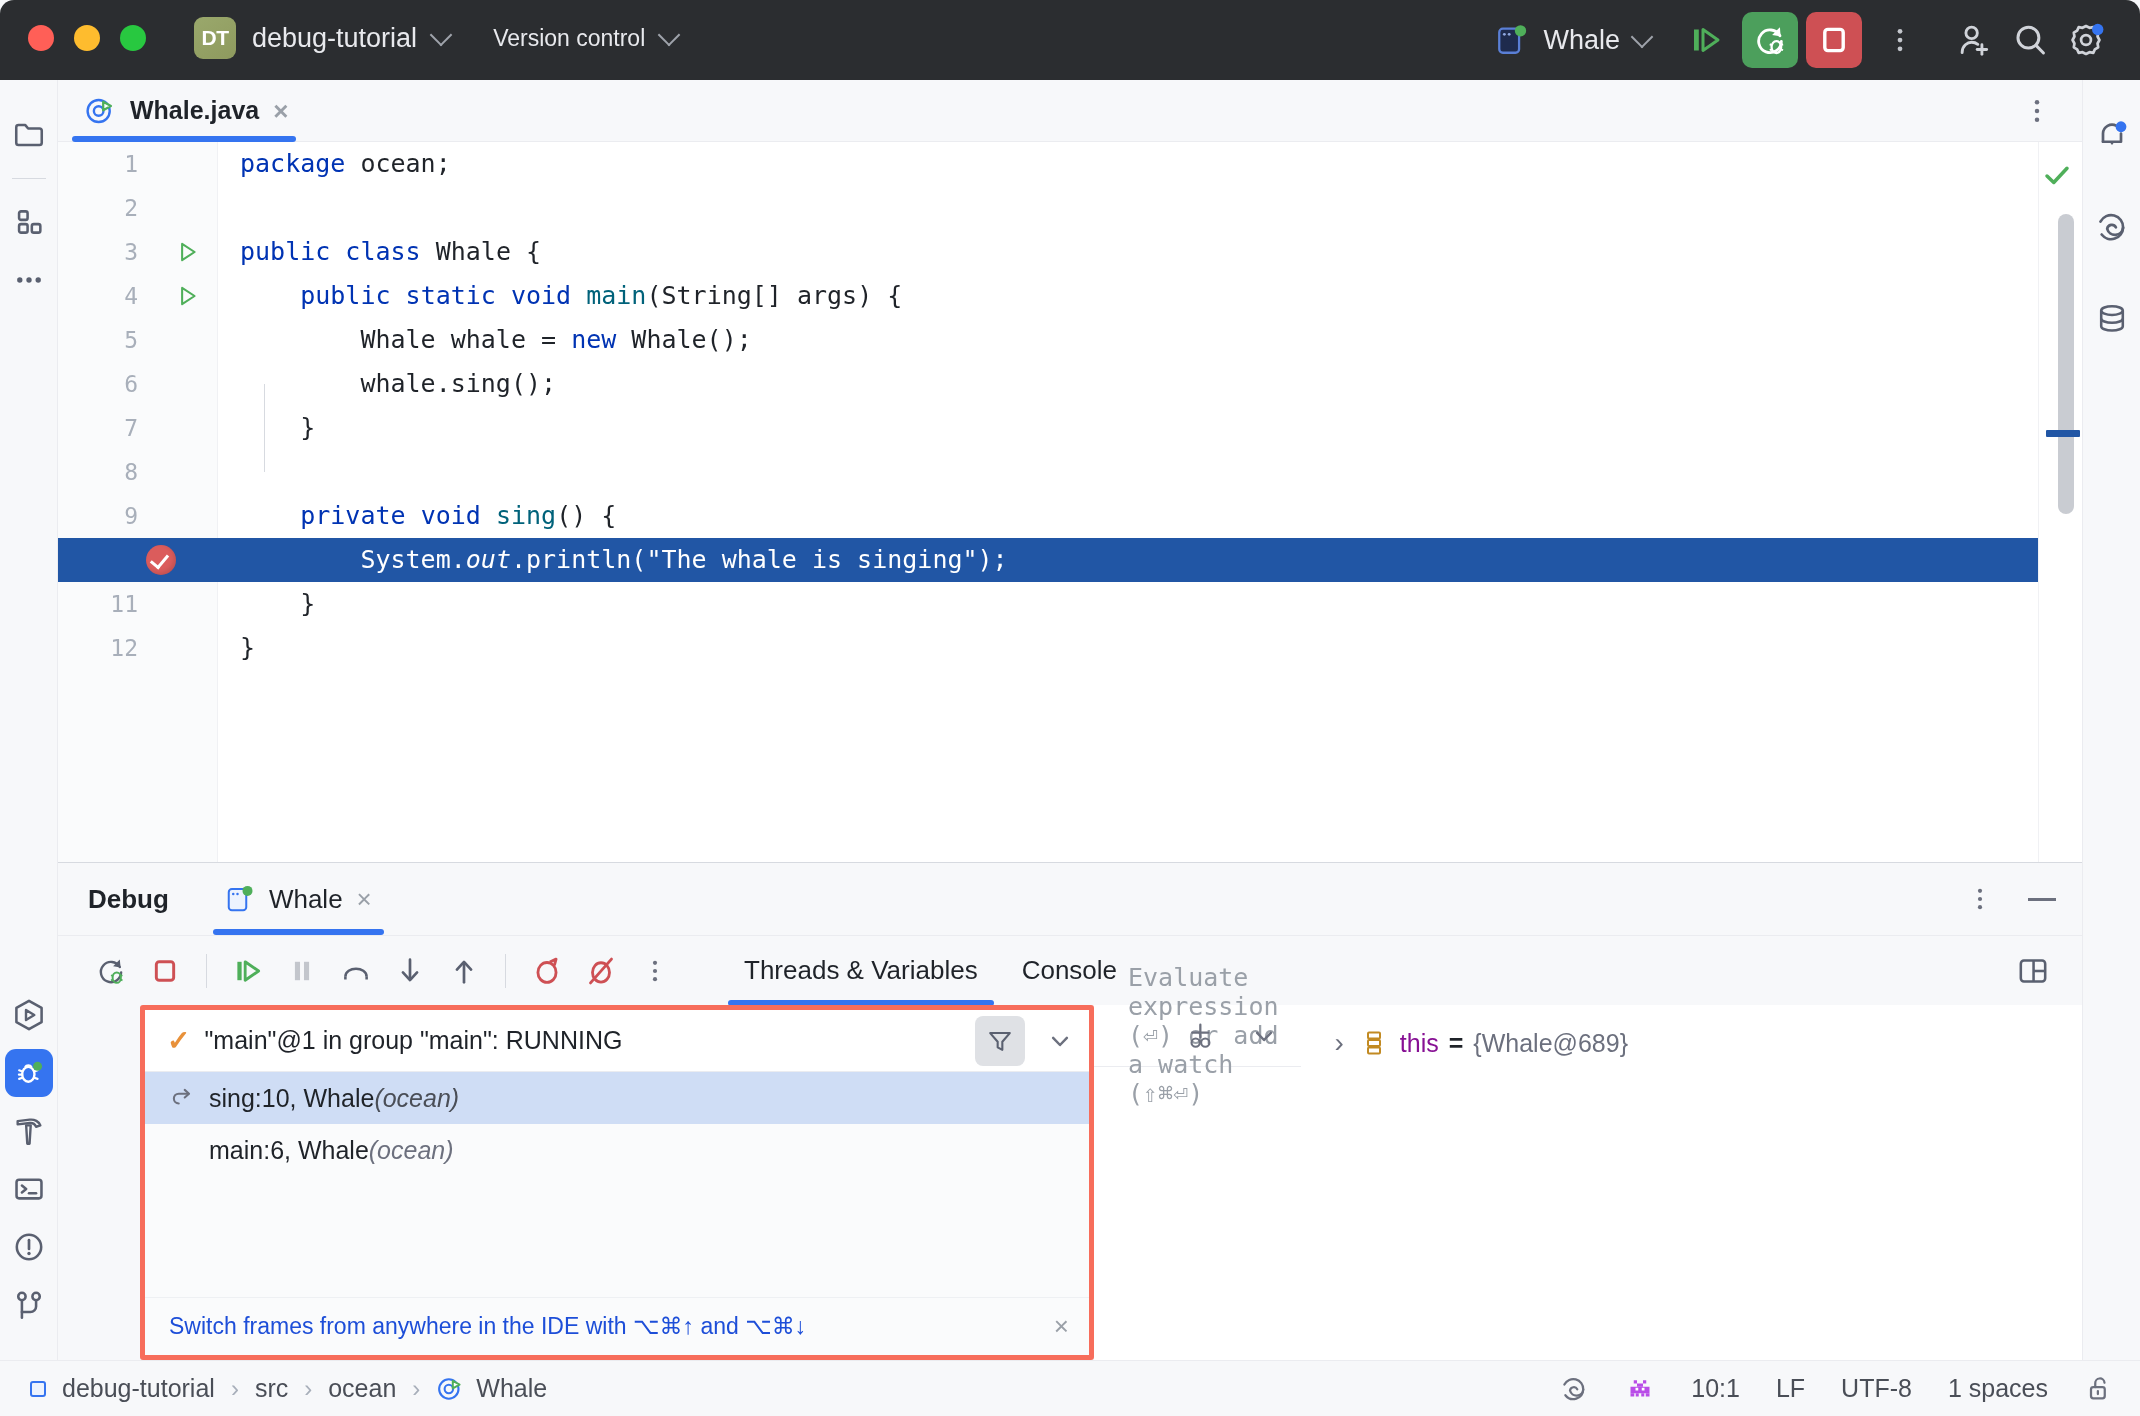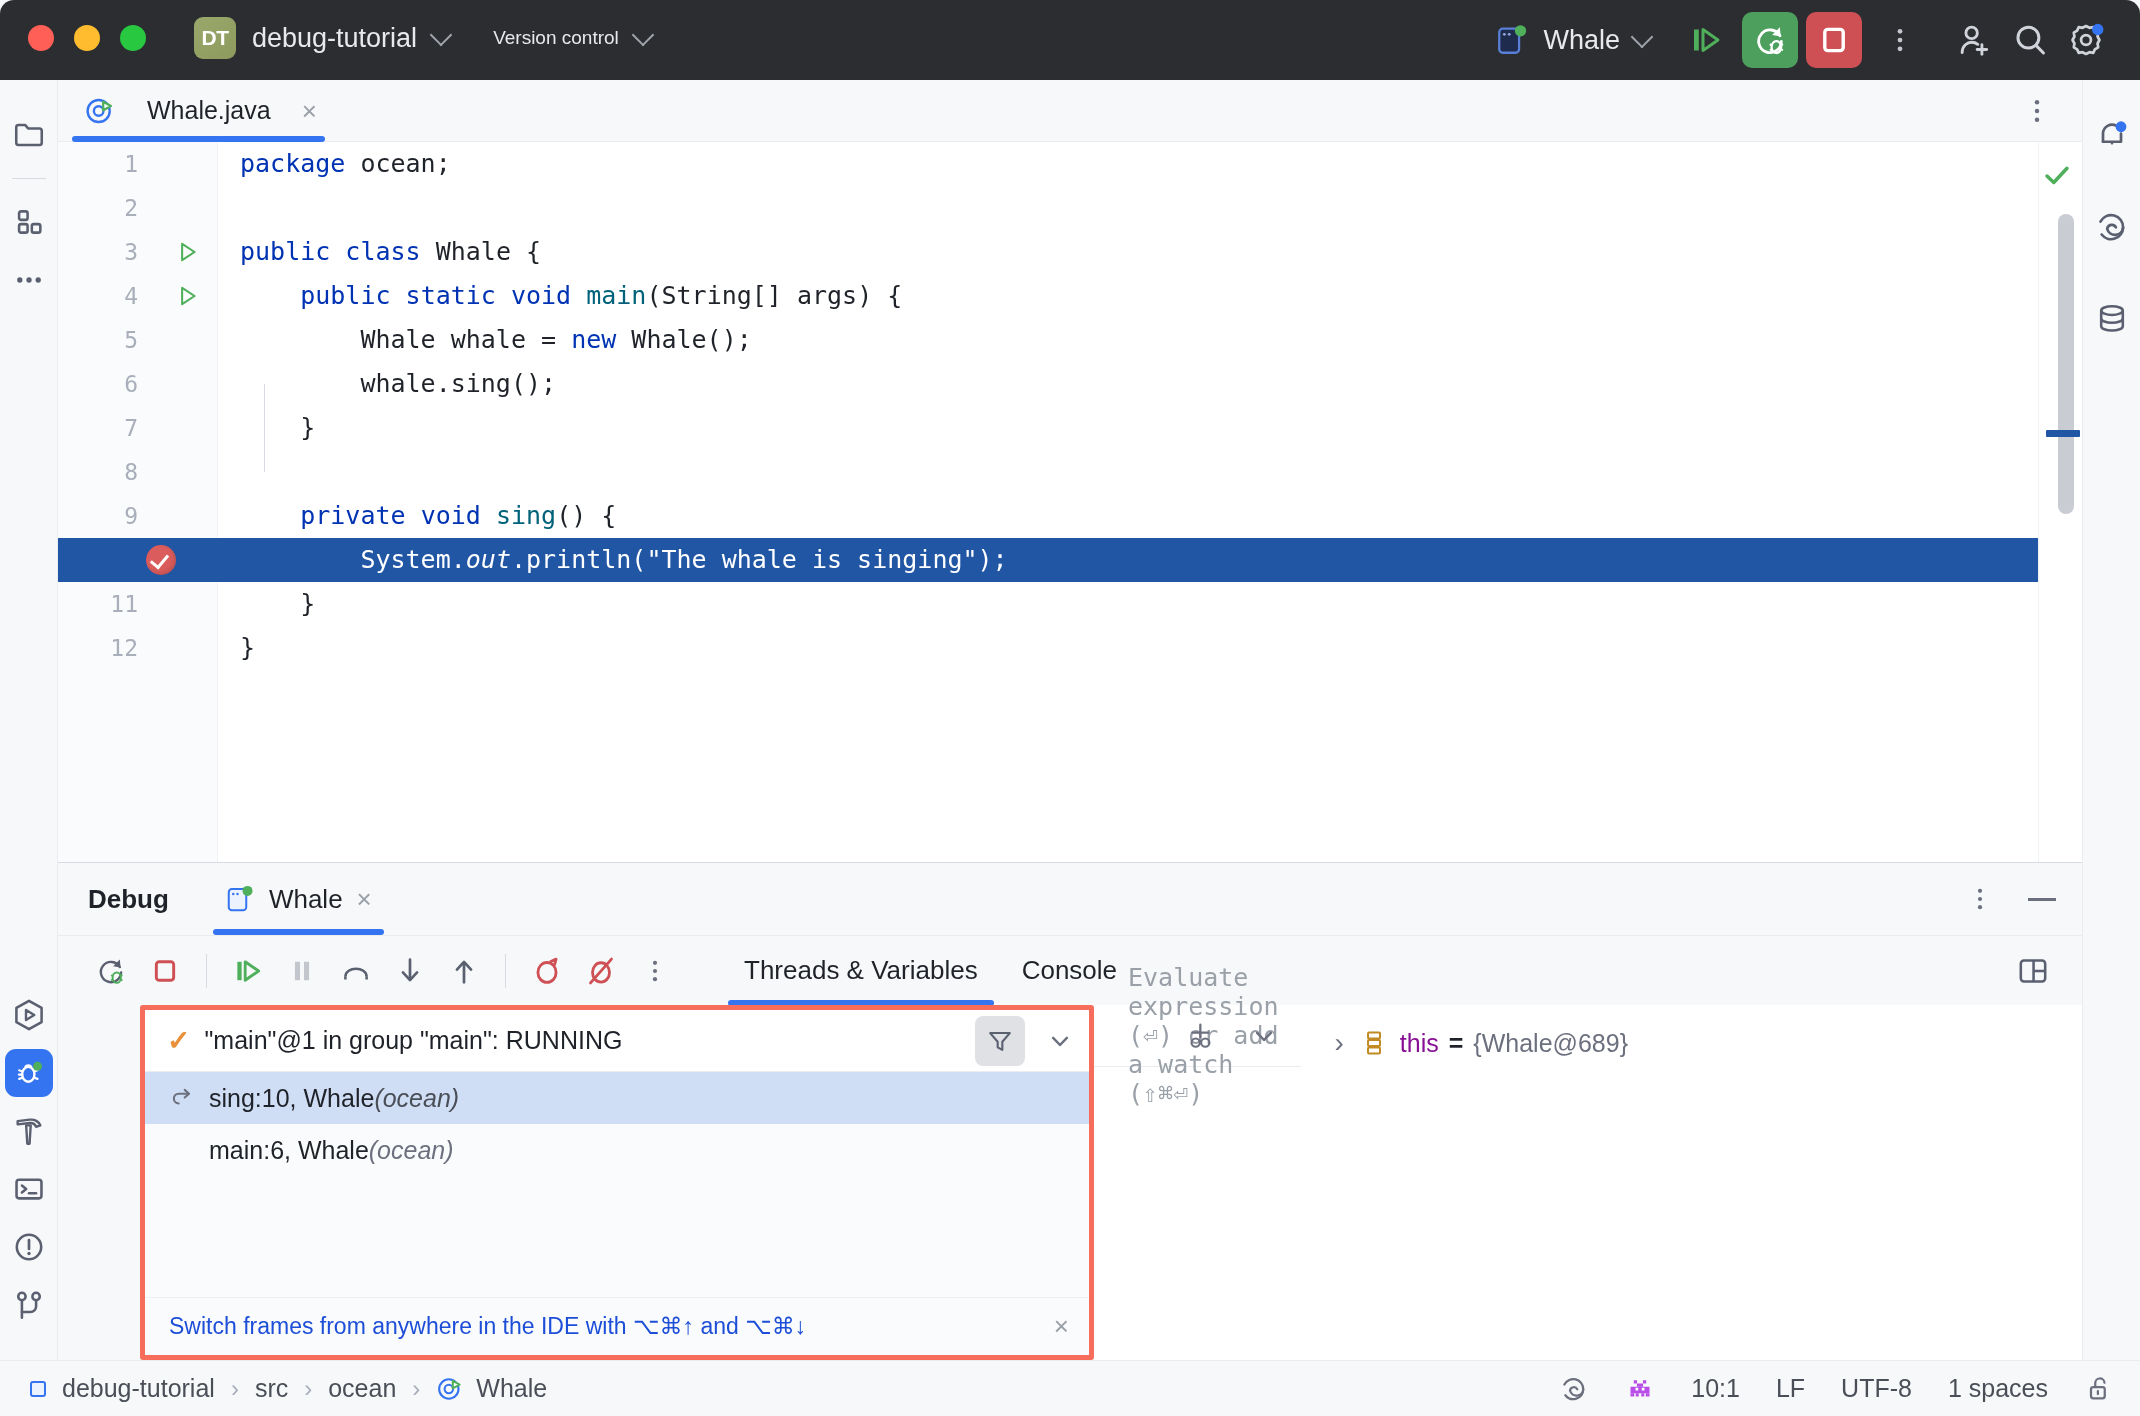--- a/index.html
+++ b/index.html
@@ -42,21 +42,21 @@
   }
   .proj-name {
     color: #E8E9ED; font-size: 27px; margin-left: 16px; font-weight: 400;
   }
   .chev-d {
     display: inline-block; width: 16px; height: 16px;
     border-right: 2.5px solid #9FA3AB; border-bottom: 2.5px solid #9FA3AB;
     transform: rotate(45deg); margin-bottom: 6px;
   }
   .tb-item { display: flex; align-items: center; gap: 16px; cursor: default; }
-  .vcs { color: #E8E9ED; font-size: 19px; margin-left: 44px; }
+  .vcs { color: #E8E9ED; font-size: 23px; margin-left: 44px; }
 
   .tb-right {
     position: absolute; right: 26px; top: 0; height: 80px;
     display: flex; align-items: center; gap: 0;
   }
   .runcfg { display: flex; align-items: center; gap: 14px; margin-right: 28px; }
   .runcfg-label { color: #E8E9ED; font-size: 27px; }
   .tb-btn {
     width: 56px; height: 56px; border-radius: 10px;
     display: flex; align-items: center; justify-content: center;
@@ -98,22 +98,22 @@
   
   .center { flex: 1 1 auto; display: flex; flex-direction: column; min-width: 0; background: #fff; }
 
   
   .etabs {
     height: 62px; flex: 0 0 62px; background: #F7F8FA;
     display: flex; align-items: center; position: relative;
     border-bottom: 1px solid #EBECF0;
   }
   .etab {
-    display: flex; align-items: center; gap: 31px;
-    padding: 0 22px 0 26px; height: 62px; position: relative; cursor: pointer;
+    display: flex; align-items: center; gap: 14px;
+    padding: 0 22px 0 26px; height: 62px; position: relative; cursor: pointer; font-weight: bold;
   }
   .etab-label { font-size: 25px; color: #1F2329; }
   .etab-underline {
     position: absolute; left: 14px; right: 14px; bottom: 0; height: 6px;
     background: #3574F0; border-radius: 3px;
   }
   .etab-close { font-size: 26px; color: #9AA0A8; cursor: pointer; line-height: 1; }
   .etabs-more {
     position: absolute; right: 30px; top: 50%; transform: translateY(-50%);
     cursor: pointer;

